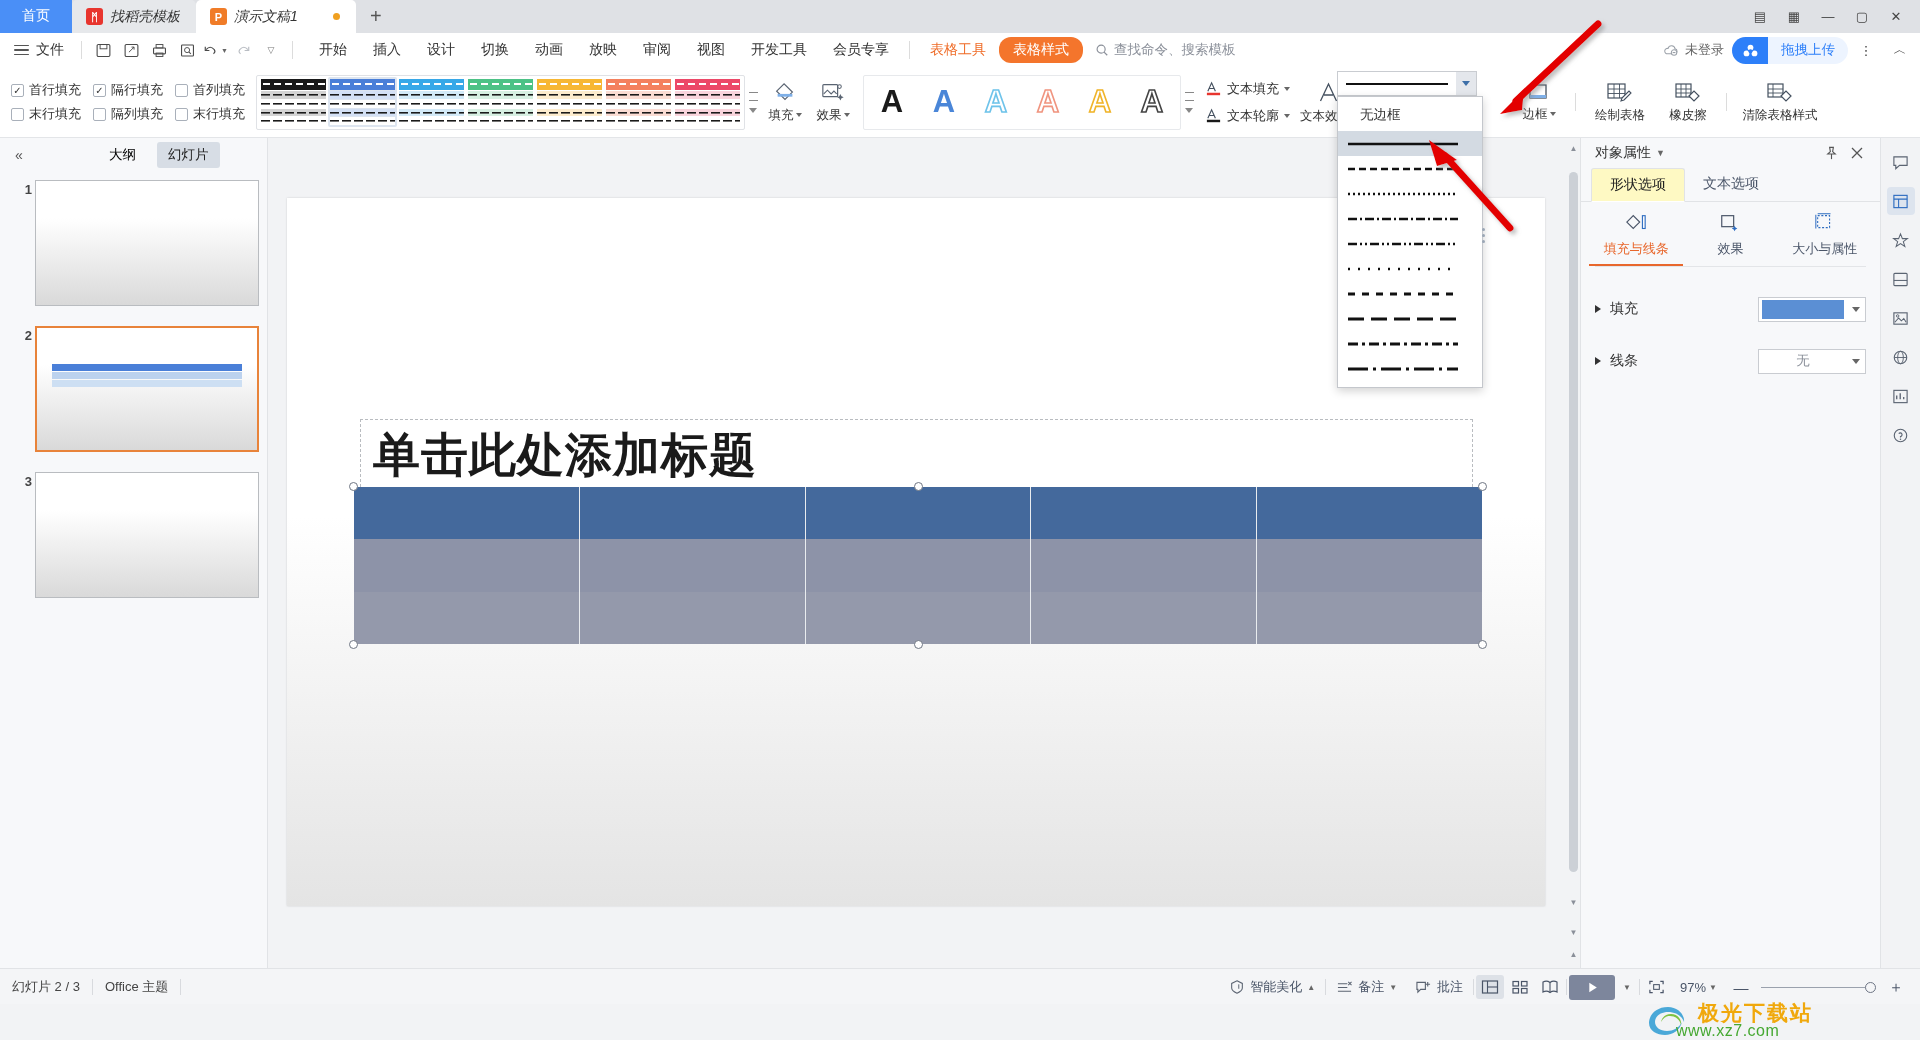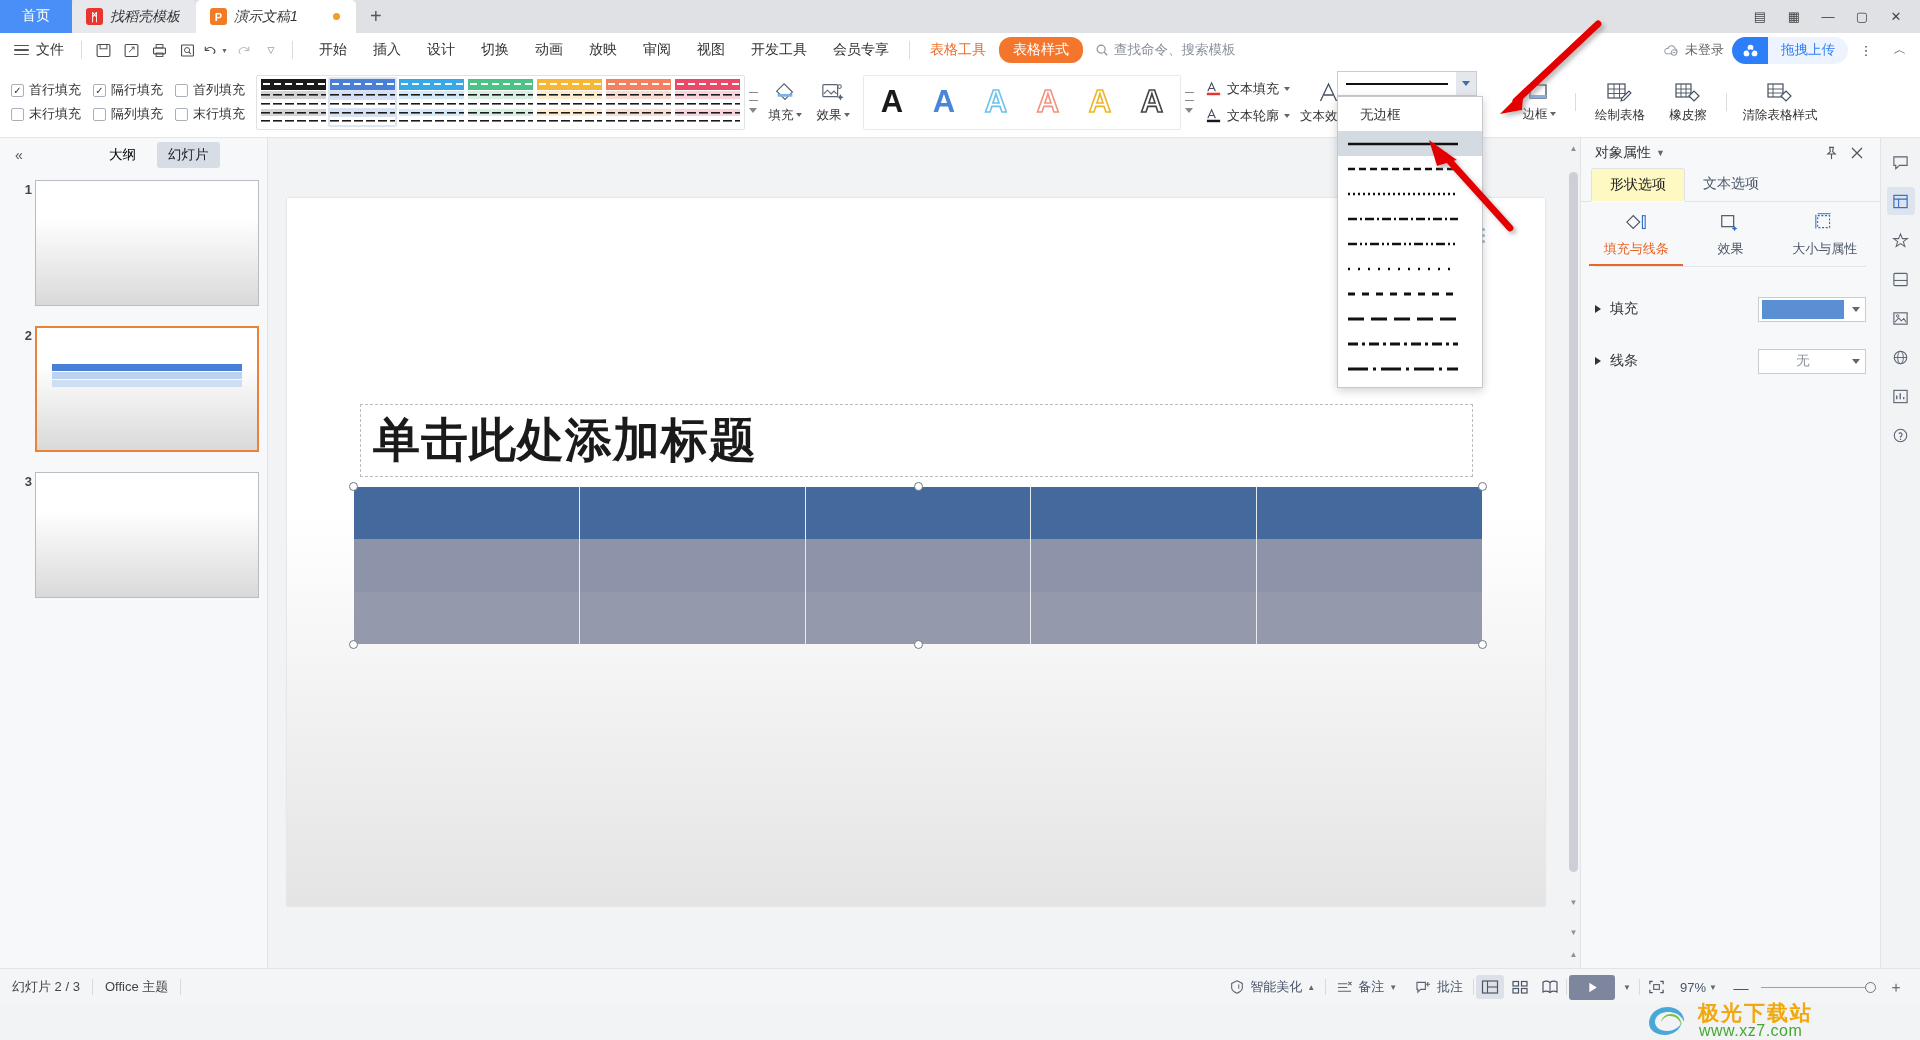--- a/index.html
+++ b/index.html
@@ -100,21 +100,21 @@
   .tmode.active { background:#d7dde5; color:#222;}
   .tnum { position:absolute; left:12px; width:20px; text-align:right; font-size:13px; color:#444; font-weight:bold;}
   .thumb { position:absolute; left:35px; width:224px; height:126px; background:linear-gradient(#ffffff 30%, #d9d9d9 100%); border:1px solid #b9bcc0; cursor:pointer;}
   .thumb.sel { border:2px solid #e8833a; }
   .mini-tbl { position:absolute; left:15px; top:36px; width:190px; }
   .mini-tbl div { height:7px; margin-bottom:1px; }
 
   
   .canvaswrap { position:absolute; left:268px; top:138px; width:1312px; height:832px; background:#f2f3f5; }
   .slide { position:absolute; left:19px; top:60px; width:1258px; height:708px; background:linear-gradient(#ffffff 45%, #e4e4e4 100%); box-shadow:0 0 2px rgba(0,0,0,.15);}
-  .title-ph { position:absolute; left:73px; top:206px; width:1113px; height:73px; border:1px dashed #b9bcc0;}
+  .title-ph { position:absolute; left:73px; top:221px; width:1113px; height:73px; border:1px dashed #b9bcc0;}
   .title-ph span { position:absolute; left:12px; top:4px; font-size:47px; font-weight:bold; color:#1a1a1a; letter-spacing:1px; font-family:"DejaVu Sans","Liberation Sans",sans-serif;}
   .tblobj { position:absolute; left:86px; top:349px; width:1128px; height:157px; }
   .tblobj .row { display:flex; height:33.3%; }
   .tblobj .cell { flex:1; border-right:1px solid #e9ecef; }
   .tblobj .cell:last-child{border-right:none;}
   .tblobj .r1 { background:#44699c; }
   .tblobj .r2 { background:#8d93a8; }
   .tblobj .r3 { background:#9499ab; }
   .handle { position:absolute; width:9px;height:9px;border:1px solid #6f7683; background:#fff; border-radius:50%;}
   .bulb { position:absolute; left:1494px; top:358px; width:25px;height:25px; background:#fff;border:1px solid #cfd3d8;border-radius:3px; display:flex;align-items:center;justify-content:center; cursor:pointer;}
@@ -159,21 +159,21 @@
   .view-btn { width:28px;height:24px;display:flex;align-items:center;justify-content:center;cursor:pointer;border-radius:3px;color:#4a5568;}
   .view-btn.active{background:#dde1e7;}
   .play-btn { width:46px;height:25px;background:#7d869c;display:flex;align-items:center;justify-content:center;border-radius:3px;cursor:pointer;}
   .zoom-slider { display:flex; align-items:center; gap:0; margin:0 4px;}
   .zs-line { width:110px; height:0; border-top:1.5px solid #9aa1ad;}
   .zs-knob { width:11px;height:11px;border:1.5px solid #6e7585;border-radius:50%;background:#f4f5f7; margin-left:-6px;}
 
   
   .wm { position:absolute; left:1640px; top:1000px; width:260px; height:42px; z-index:60; pointer-events:none;}
   .wm .t1 { position:absolute; left:58px; top:-1px; font-size:21px; font-weight:bold; color:#f0a500; letter-spacing:2px; opacity:.95;}
-  .wm .t2 { position:absolute; left:59px; top:22px; font-size:16px; color:#46a832; letter-spacing:.5px;}
+  .wm .t2 { position:absolute; left:36px; top:22px; font-size:16px; color:#46a832; letter-spacing:.5px;}
   .wm .swirl { position:absolute; left:6px; top:4px; width:44px;height:34px; }
 
   
   .arrow-svg { position:absolute; pointer-events:none; z-index:55;}
 </style>
 </head>
 <body>
 
 <div class="app">
 

